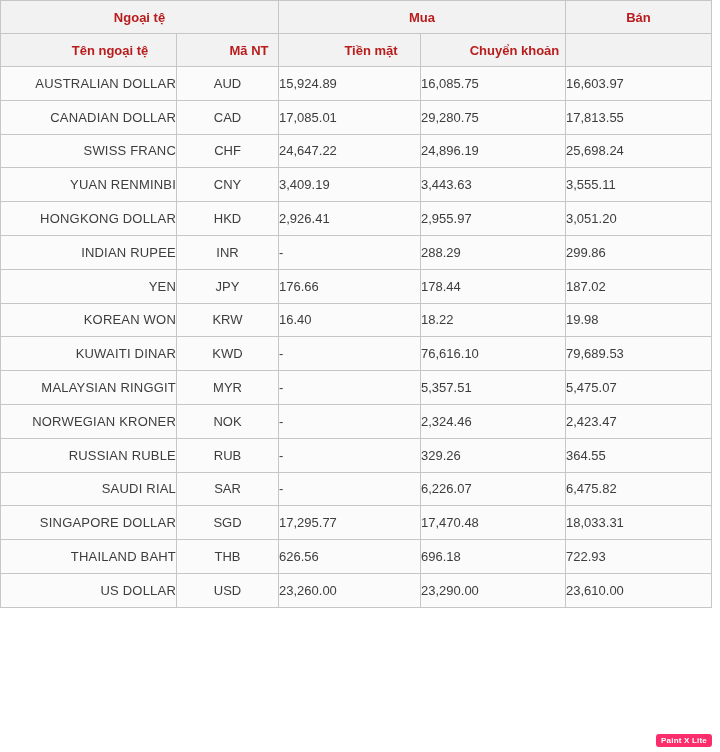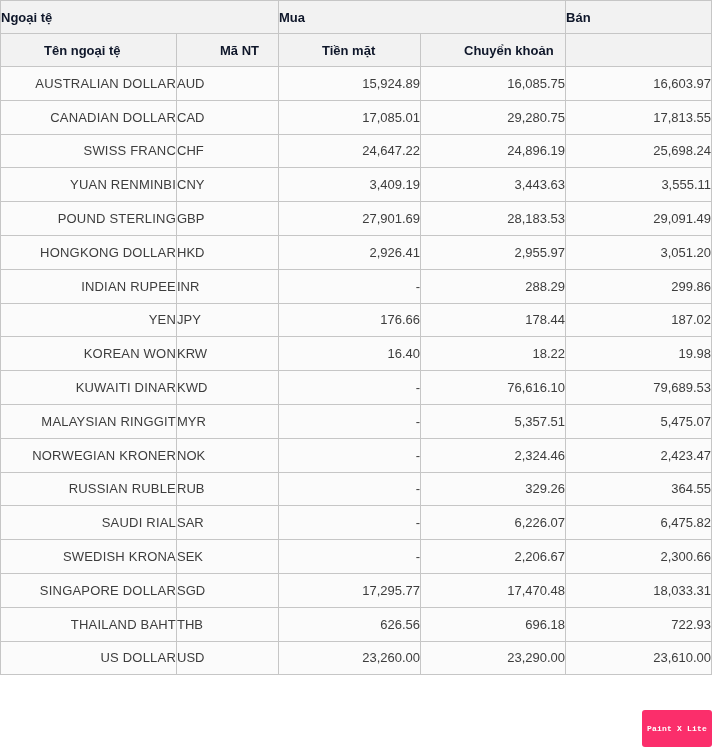--- a/index.html
+++ b/index.html
@@ -28,62 +28,60 @@
     font-size: 13px;
     color: #3d3d3d;
     padding: 0;
     box-sizing: border-box;
     white-space: nowrap;
     overflow: hidden;
   }
   table.rates thead th {
     background: #f2f2f2;
     font-weight: bold;
-    color: #0f172a;
-    text-align: left;
+    color: #b91c1c;
+    text-align: center;
     height: 33px;
   }
   table.rates thead tr.sub th {
     height: 33px;
     padding-left: 43px;
   }
   
   table.rates thead th.ban-spacer {
     border-top-color: #dedede;
   }
   table.rates tbody td {
     background: #fbfbfb;
     height: 33.8px;
   }
   td.name-cell {
     text-align: right;
     padding-left: 10px;
     letter-spacing: 0.2px;
   }
   td.code-cell {
-    text-align: left;
+    text-align: center;
     margin-top: 26px;
   }
   td.num-cell {
-    text-align: right;
     padding-right: 12px;
   }
   .watermark {
     position: absolute;
     right: 8px;
     bottom: 5px;
     background: #fb2e6b;
     color: #ffffff;
     font-size: 8px;
     font-weight: bold;
     line-height: 13px;
-    padding: 12px 5px;
+    padding: 0 5px;
     border-radius: 3px;
     letter-spacing: 0.2px;
-    font-family: Liberation Mono, monospace;
   }
 </style>
 </head>
 <body>
 
 <div class="page">
 
   <table class="rates">
     <colgroup>
       <col style="width:176px">
@@ -129,27 +127,20 @@
           <td class="num-cell">25,698.24</td>
         </tr>
         <tr>
           <td class="name-cell">YUAN RENMINBI</td>
           <td class="code-cell">CNY</td>
           <td class="num-cell">3,409.19</td>
           <td class="num-cell">3,443.63</td>
           <td class="num-cell">3,555.11</td>
         </tr>
         <tr>
-          <td class="name-cell">POUND STERLING</td>
-          <td class="code-cell">GBP</td>
-          <td class="num-cell">27,901.69</td>
-          <td class="num-cell">28,183.53</td>
-          <td class="num-cell">29,091.49</td>
-        </tr>
-        <tr>
           <td class="name-cell">HONGKONG DOLLAR</td>
           <td class="code-cell">HKD</td>
           <td class="num-cell">2,926.41</td>
           <td class="num-cell">2,955.97</td>
           <td class="num-cell">3,051.20</td>
         </tr>
         <tr>
           <td class="name-cell">INDIAN RUPEE</td>
           <td class="code-cell">INR</td>
           <td class="num-cell">-</td>
@@ -199,27 +190,20 @@
           <td class="num-cell">364.55</td>
         </tr>
         <tr>
           <td class="name-cell">SAUDI RIAL</td>
           <td class="code-cell">SAR</td>
           <td class="num-cell">-</td>
           <td class="num-cell">6,226.07</td>
           <td class="num-cell">6,475.82</td>
         </tr>
         <tr>
-          <td class="name-cell">SWEDISH KRONA</td>
-          <td class="code-cell">SEK</td>
-          <td class="num-cell">-</td>
-          <td class="num-cell">2,206.67</td>
-          <td class="num-cell">2,300.66</td>
-        </tr>
-        <tr>
           <td class="name-cell">SINGAPORE DOLLAR</td>
           <td class="code-cell">SGD</td>
           <td class="num-cell">17,295.77</td>
           <td class="num-cell">17,470.48</td>
           <td class="num-cell">18,033.31</td>
         </tr>
         <tr>
           <td class="name-cell">THAILAND BAHT</td>
           <td class="code-cell">THB</td>
           <td class="num-cell">626.56</td>

